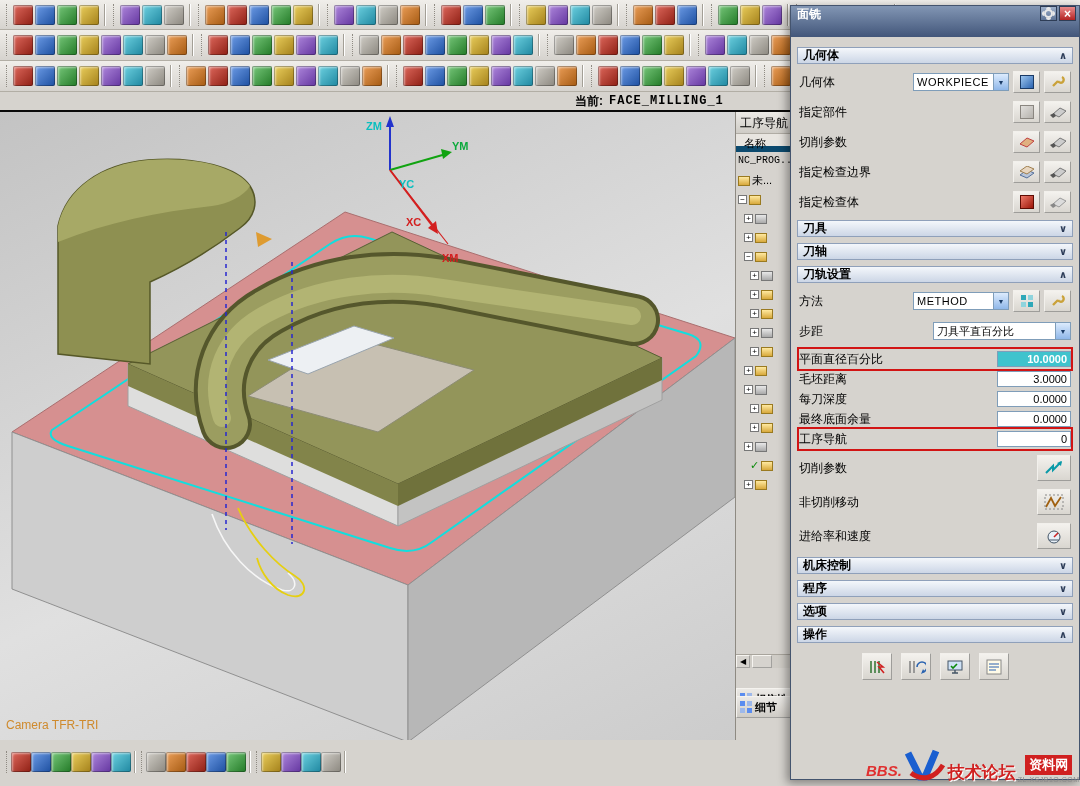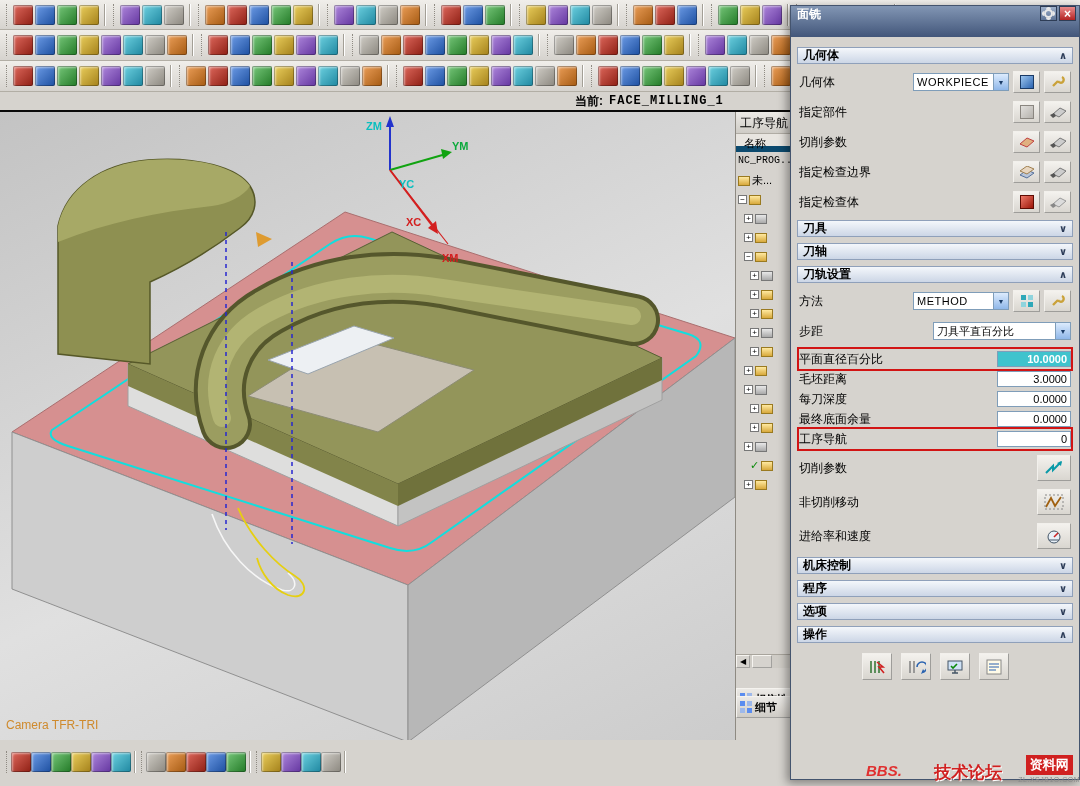--- a/index.html
+++ b/index.html
@@ -110,21 +110,21 @@
   .abtn{width:30px;height:27px;border:1px outset #f2f0ec;background:linear-gradient(#f4f2ee,#d8d5cf);
         display:flex;align-items:center;justify-content:center}
   .actions{display:flex;gap:9px;justify-content:center;margin:10px 0 4px}
 
   .ic-cube{width:14px;height:14px;background:linear-gradient(135deg,#9ec7f0,#2a63b0);border:1px solid #1a3a66}
   .ic-cube.dis{background:linear-gradient(135deg,#e2e0dd,#b5b2ad);border-color:#8a8680}
   .ic-redcube{width:14px;height:14px;background:linear-gradient(135deg,#ef7a6a,#9c1508);border:1px solid #5e0c04}
 
   
   .watermark{position:absolute;left:866px;top:731px;width:214px;height:52px;z-index:6;display:flex;
-             align-items:flex-end;gap:16px;pointer-events:none}
+             align-items:flex-end;gap:2px;pointer-events:none}
   .wm-bbs{color:#e03030;font-weight:bold;font-style:italic;font-size:15px;line-height:1.6}
   .wm-site{color:#d02020;font-weight:bold;font-size:17px;text-shadow:1px 1px 0 #fff;line-height:1.2;white-space:nowrap}
   .wm-right{display:flex;flex-direction:column;align-items:center;gap:1px}
   .wm-badge{background:#d02020;color:#fff;font-weight:bold;font-size:13px;padding:1px 4px;white-space:nowrap}
   .wm-url{font-size:7px;color:#8a8a8a;letter-spacing:.5px;white-space:nowrap}
 </style>
 </head>
 <body>
 
 <div id="app">

